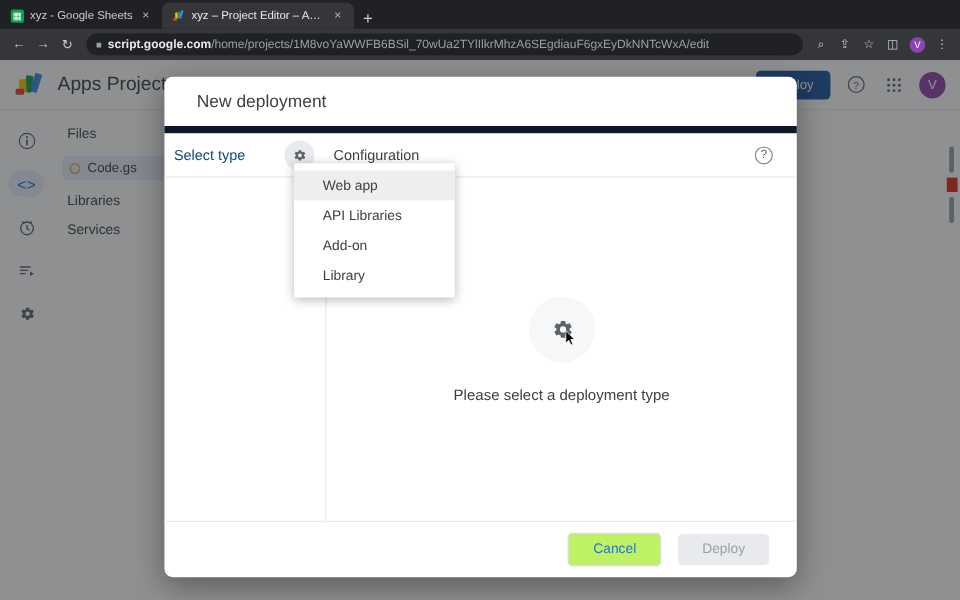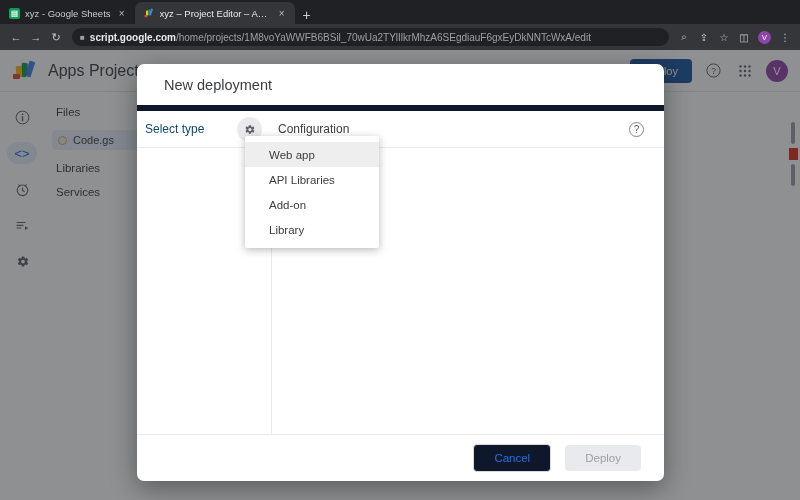--- a/index.html
+++ b/index.html
@@ -121,21 +121,21 @@
   .dlg-right { flex:1; display:flex; flex-direction:column; align-items:center;
     justify-content:center; gap:20px; }
   .big-gear-circle { width:55px; height:55px; border-radius:50%; background:#f6f7f8;
     display:flex; align-items:center; justify-content:center; color:#5f6368;
     font-size:23px; position:relative; }
   .empty-text { font-size:12.5px; color:#3c4043; }
   .cursor-arrow { position:absolute; left:30px; top:28px; width:9px; height:14px; }
   .dlg-footer { height:47px; border-top:1px solid #e8eaed; display:flex;
     align-items:center; justify-content:flex-end; gap:14px; padding:0 23px; }
   .btn { font-size:11.5px; border-radius:4px; padding:7px 20px; }
-  .btn-cancel { color:#1a73e8; border:1px solid #dadce0; background:#0f172a; }
+  .btn-cancel { color:#1a73e8; border:1px solid #dadce0; background:#bef264; }
   .btn-deploy { color:#9aa0a6; background:#e8eaed; }
 
   
   .dropdown {
     position:absolute; left:108px; top:72px; width:134px; background:#fff;
     box-shadow:0 2px 9px rgba(0,0,0,.28); border-radius:2px; padding:6px 0;
     z-index:20;
   }
   .dd-item { height:25px; display:flex; align-items:center; padding:0 24px;
     font-size:11.5px; color:#3c4043; }
@@ -286,20 +286,31 @@
         <svg width="13" height="13" viewBox="0 0 24 24" fill="#5f6368">
             <path d="M19.1 12.9a7.6 7.6 0 000-1.8l2-1.5-2-3.4-2.3 1a7.3 7.3 0 00-1.6-.9L14.8 4h-4l-.4 2.3c-.6.2-1.1.5-1.6.9l-2.3-1-2 3.4 2 1.5a7.6 7.6 0 000 1.8l-2 1.5 2 3.4 2.3-1c.5.4 1 .7 1.6.9l.4 2.3h4l.4-2.3c.6-.2 1.1-.5 1.6-.9l2.3 1 2-3.4-2-1.5zM12.8 15a3 3 0 110-6 3 3 0 010 6z"></path>
           </svg>
       </div>
       <div class="config-label">Configuration</div>
       <div class="help-circle">?</div>
     </div>
 
     <div class="dlg-main">
       <div class="dlg-left"></div>
+      <div class="dlg-right">
+        <div class="big-gear-circle">
+          <svg width="21" height="21" viewBox="0 0 24 24" fill="#5f6368">
+              <path d="M19.1 12.9a7.6 7.6 0 000-1.8l2-1.5-2-3.4-2.3 1a7.3 7.3 0 00-1.6-.9L14.8 4h-4l-.4 2.3c-.6.2-1.1.5-1.6.9l-2.3-1-2 3.4 2 1.5a7.6 7.6 0 000 1.8l-2 1.5 2 3.4 2.3-1c.5.4 1 .7 1.6.9l.4 2.3h4l.4-2.3c.6-.2 1.1-.5 1.6-.9l2.3 1 2-3.4-2-1.5zM12.8 15a3 3 0 110-6 3 3 0 010 6z"></path>
+            </svg>
+          <svg class="cursor-arrow" viewBox="0 0 9 14">
+            <path d="M0.5 0.5 L0.5 11 L3 8.6 L4.8 12.6 L6.4 11.8 L4.7 8 L8 8 Z" fill="#000" stroke="#fff" stroke-width="0.7"></path>
+          </svg>
+        </div>
+        <div class="empty-text">Please select a deployment type</div>
+      </div>
     </div>
 
     <div class="dlg-footer">
       <div class="btn btn-cancel">Cancel</div>
       <div class="btn btn-deploy">Deploy</div>
     </div>
 
     <div class="dropdown">
       <div class="dd-item hover">Web app</div>
       <div class="dd-item">API Libraries</div>

